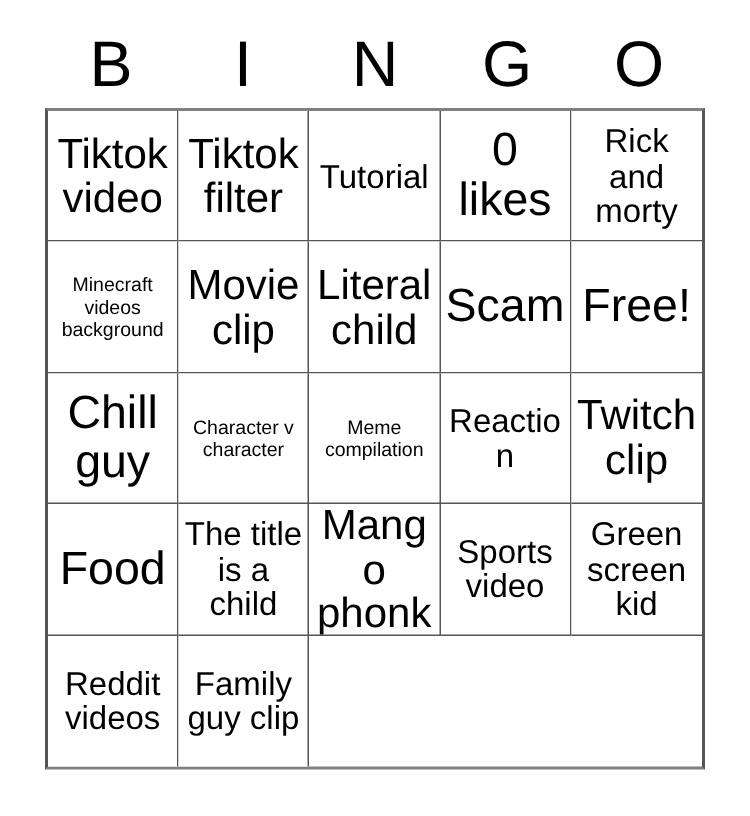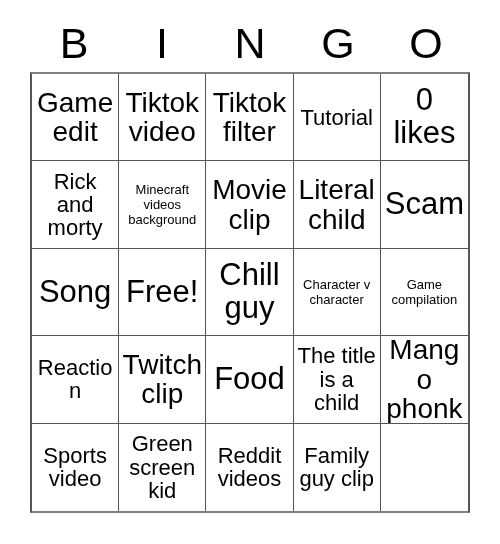--- a/index.html
+++ b/index.html
@@ -94,23 +94,20 @@
   <div id="header-row">
     <div class="header-letter">B</div>
     <div class="header-letter">I</div>
     <div class="header-letter">N</div>
     <div class="header-letter">G</div>
     <div class="header-letter">O</div>
   </div>
 
   <div id="grid">
     <div class="cell fs-lg">
-        <span class="cell-text">Game edit</span>
-      </div>
-    <div class="cell fs-lg">
         <span class="cell-text">Tiktok video</span>
       </div>
     <div class="cell fs-lg">
         <span class="cell-text">Tiktok filter</span>
       </div>
     <div class="cell fs-md">
         <span class="cell-text">Tutorial</span>
       </div>
 
     <div class="cell fs-xl">
@@ -126,34 +123,31 @@
         <span class="cell-text">Movie clip</span>
       </div>
     <div class="cell fs-lg">
         <span class="cell-text">Literal child</span>
       </div>
 
     <div class="cell fs-xl">
         <span class="cell-text">Scam</span>
       </div>
     <div class="cell fs-xl">
-        <span class="cell-text">Song</span>
-      </div>
-    <div class="cell fs-xl">
         <span class="cell-text">Free!</span>
       </div>
     <div class="cell fs-xl">
         <span class="cell-text">Chill guy</span>
       </div>
     <div class="cell fs-xs">
         <span class="cell-text">Character v character</span>
       </div>
 
     <div class="cell fs-xs">
-        <span class="cell-text">Game compilation</span>
+        <span class="cell-text">Meme compilation</span>
       </div>
     <div class="cell fs-md">
         <span class="cell-text">Reaction</span>
       </div>
     <div class="cell fs-lg">
         <span class="cell-text">Twitch clip</span>
       </div>
     <div class="cell fs-xl">
         <span class="cell-text">Food</span>
       </div>

